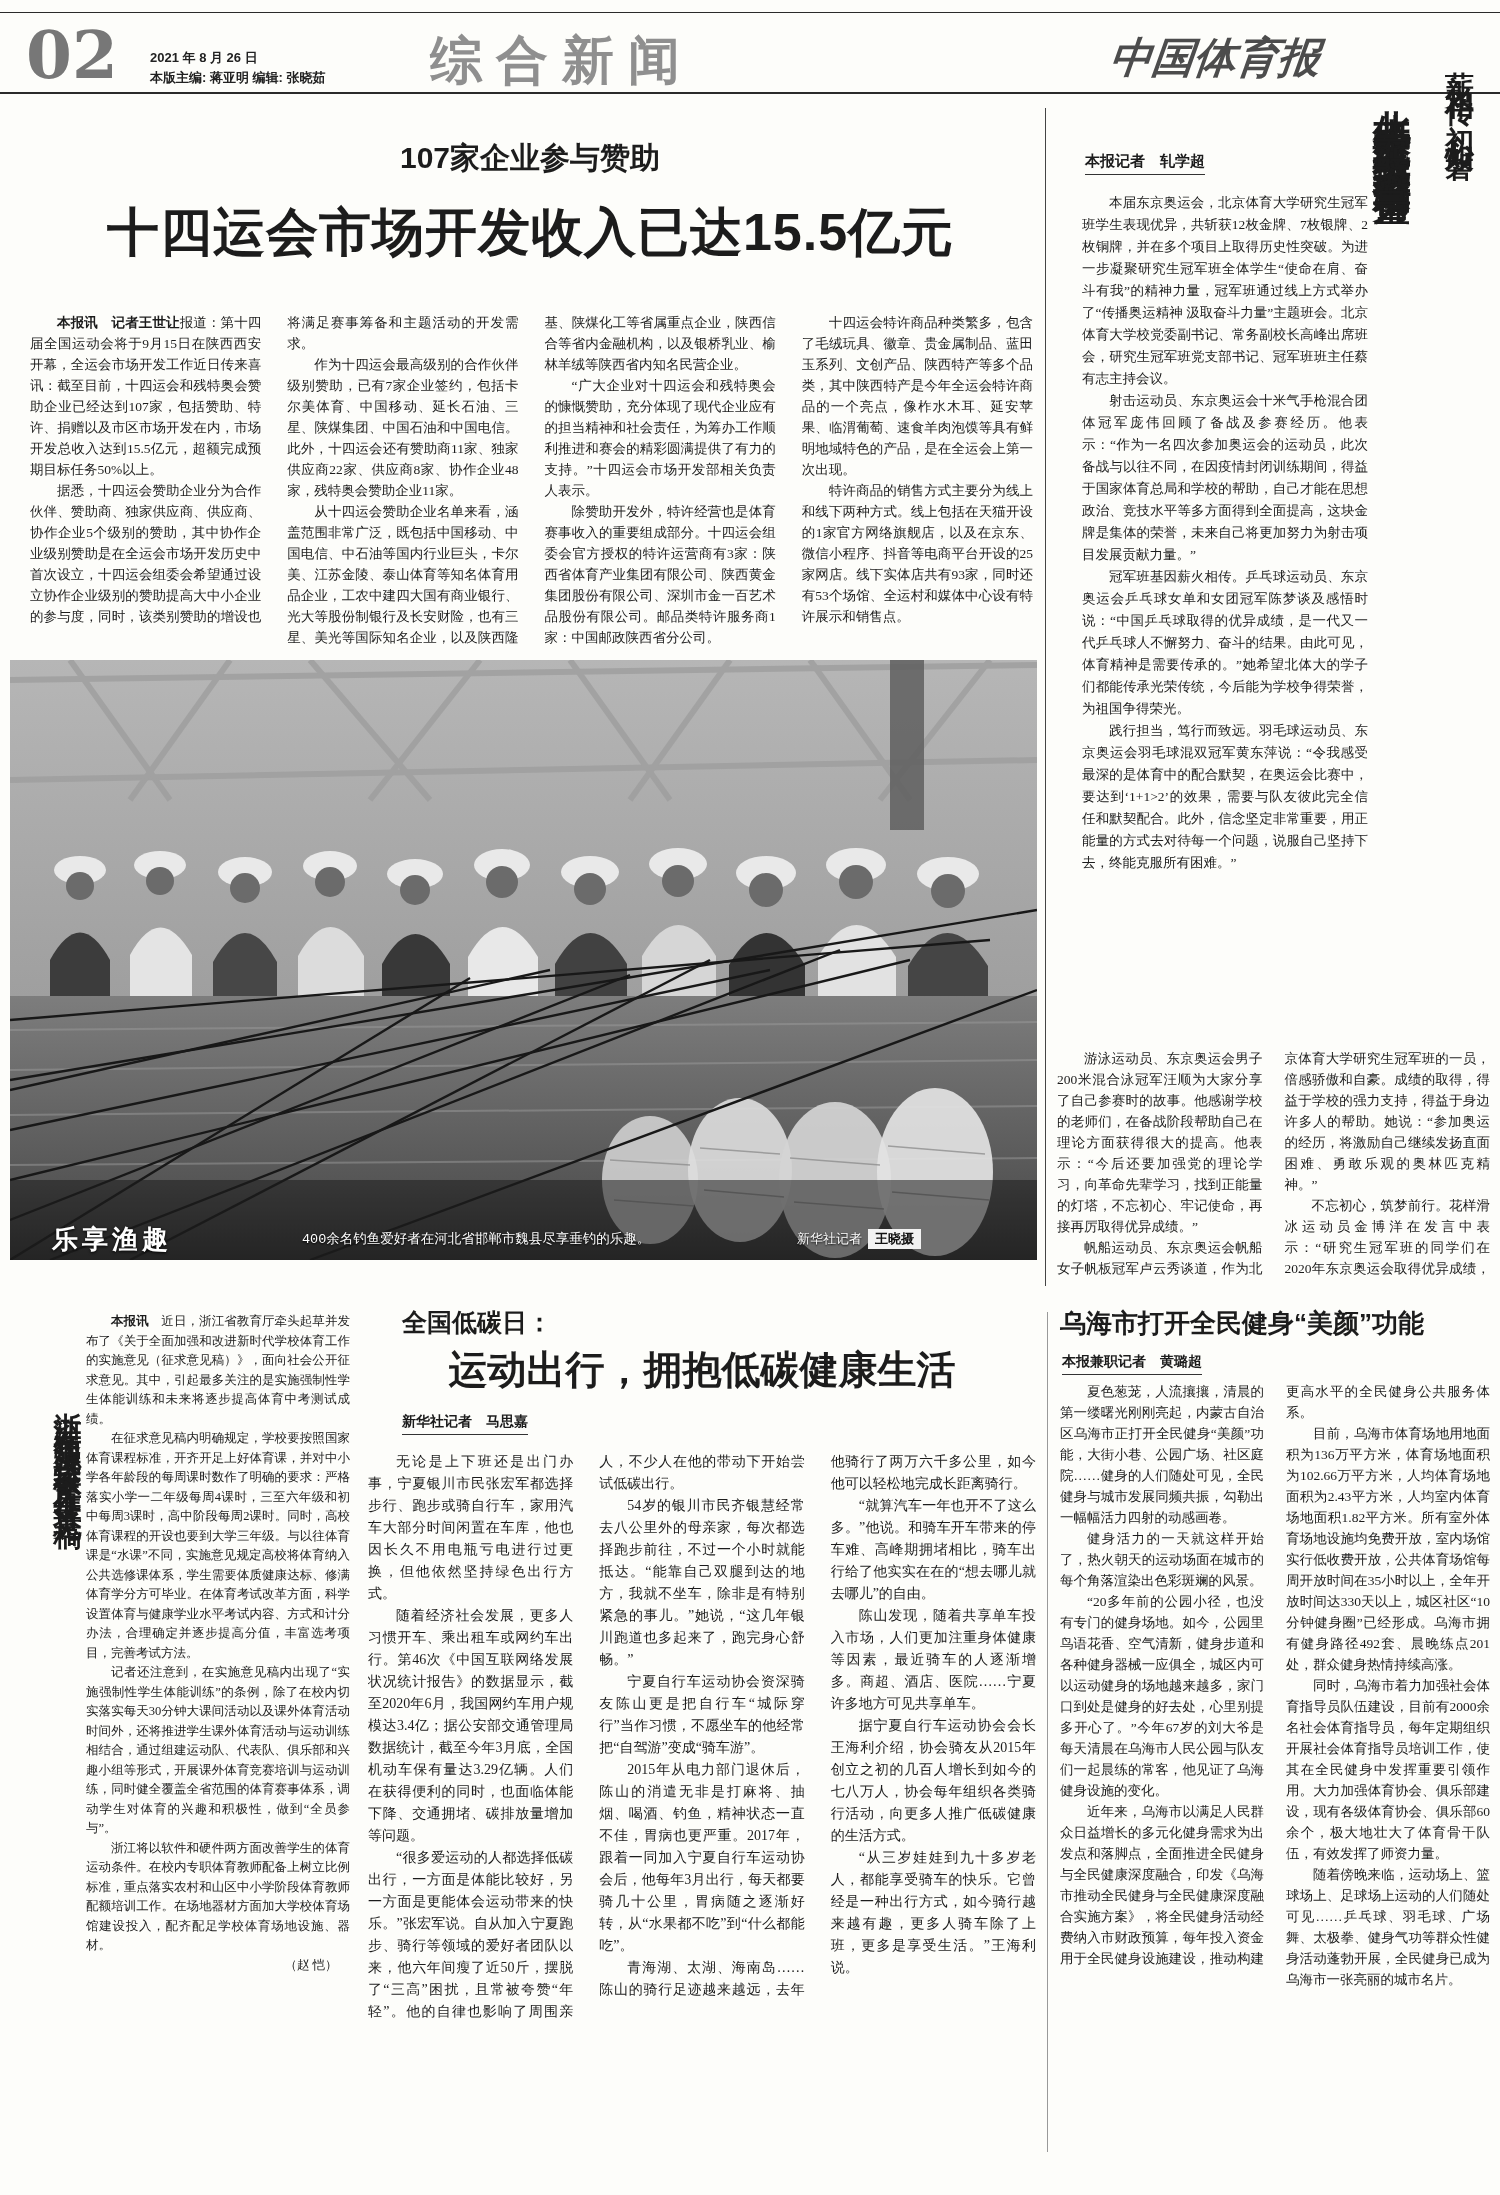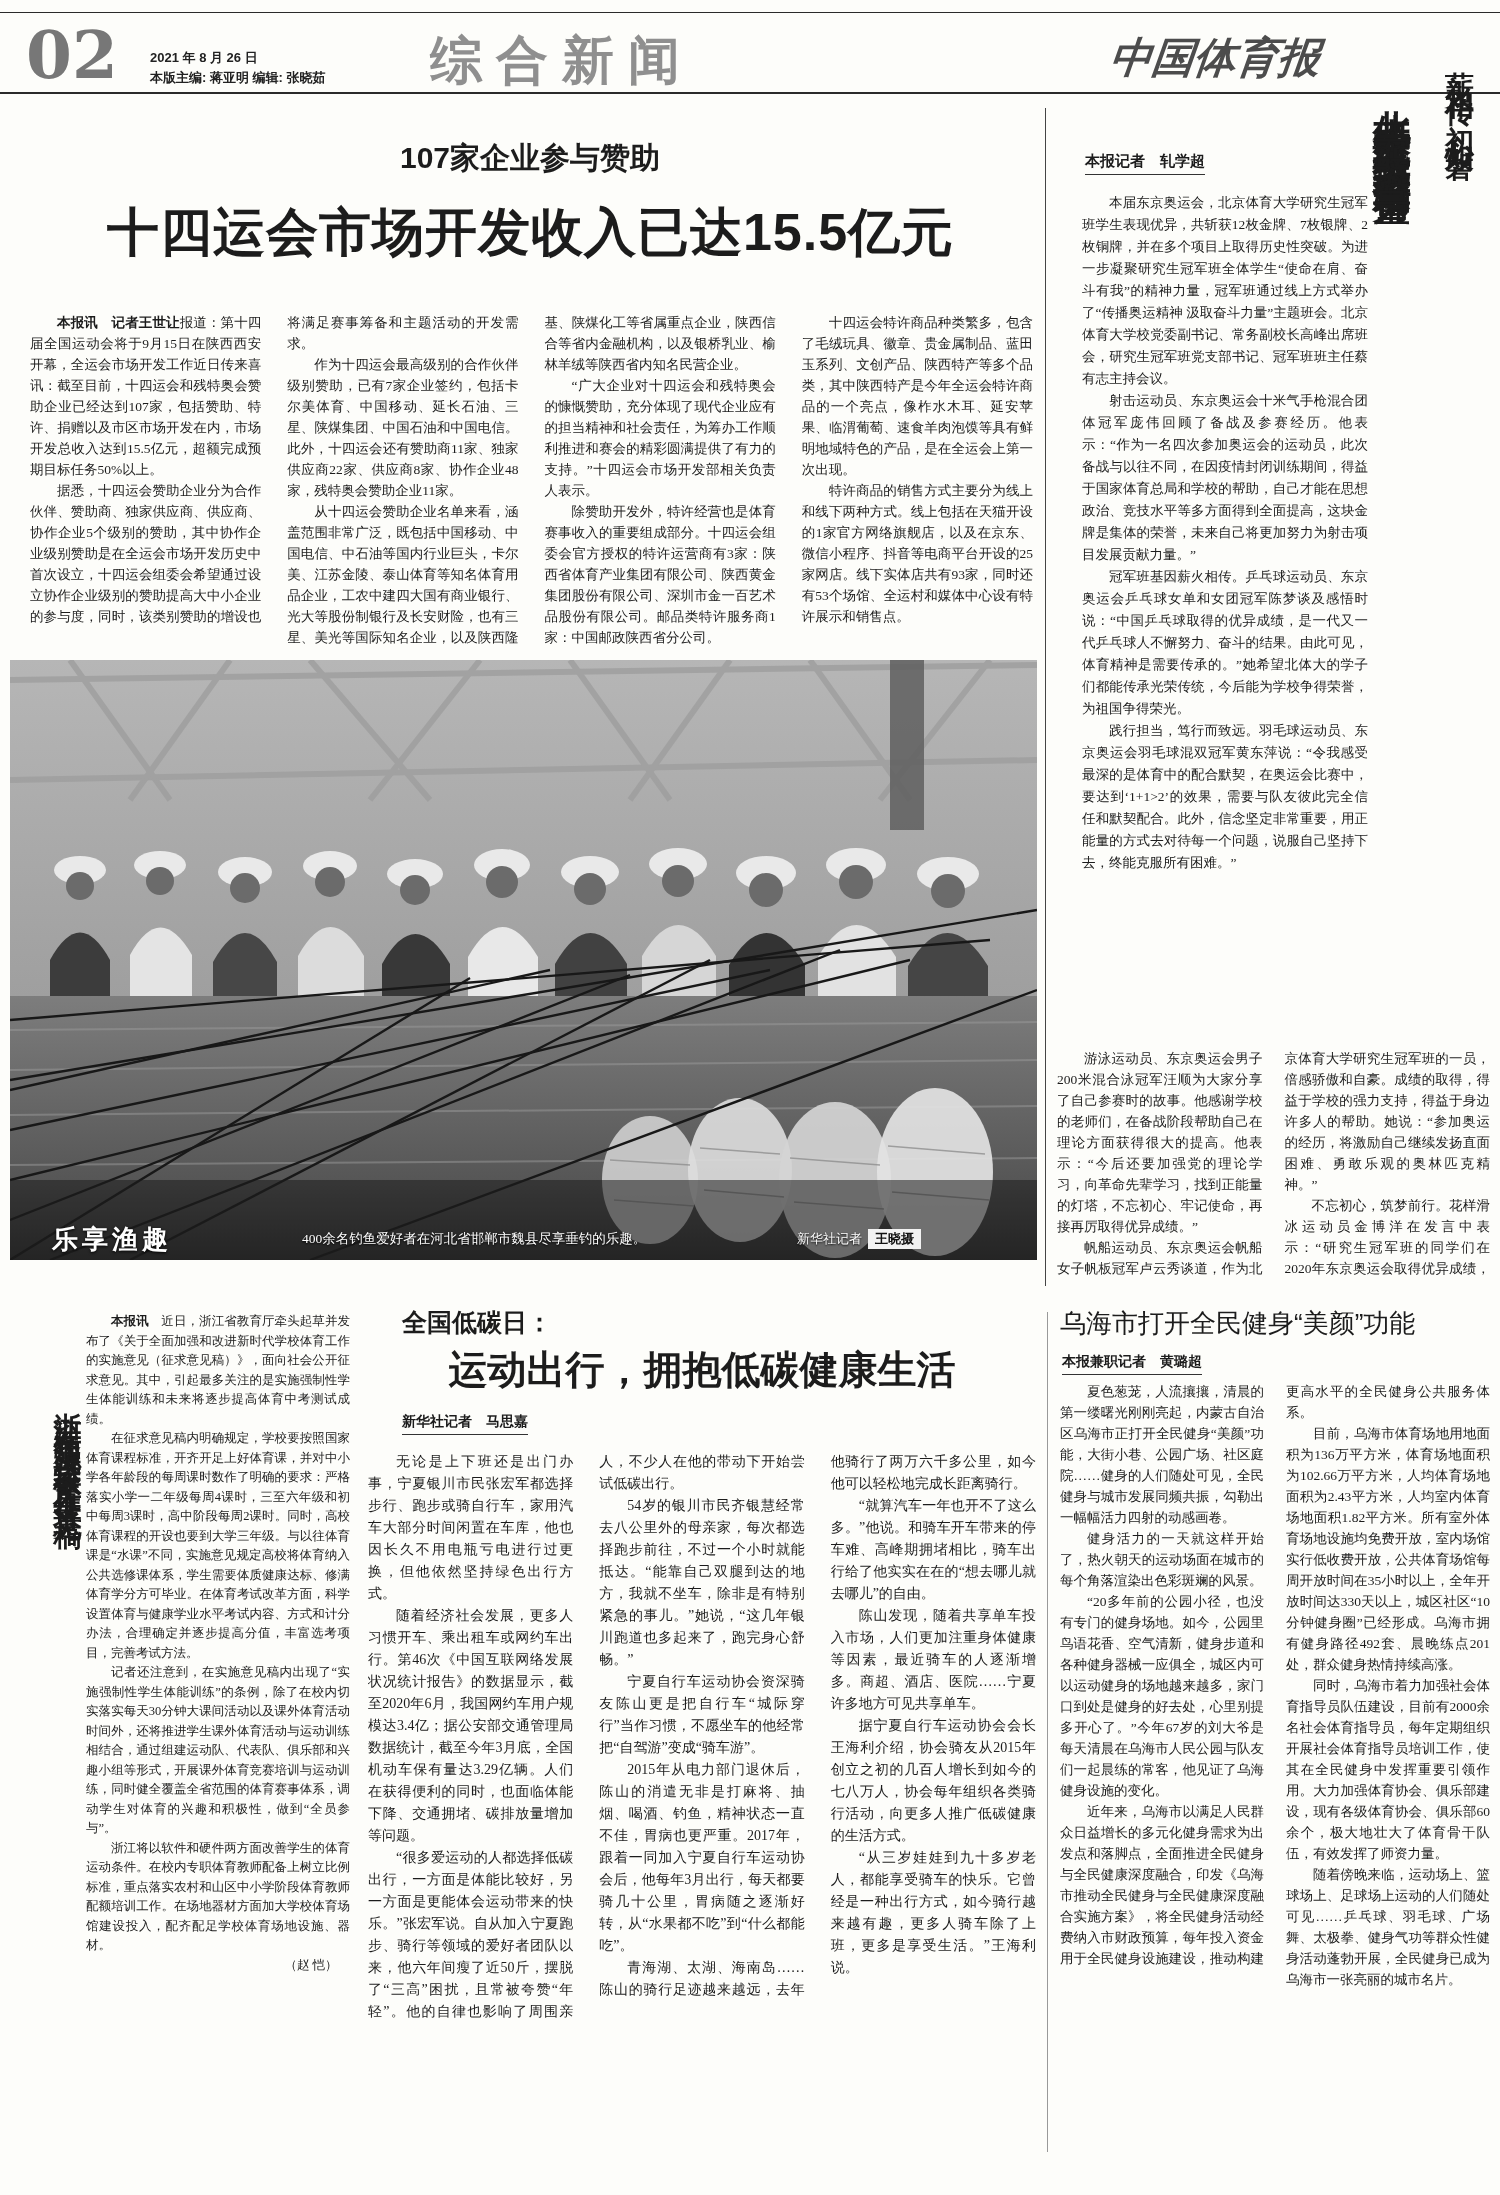--- a/index.html
+++ b/index.html
@@ -24,21 +24,21 @@
                font-size:30px;font-weight:bold;font-family:"Liberation Sans", sans-serif;}
   .headline-main{position:absolute;left:28px;top:198px;width:1005px;text-align:center;
                  font-size:52px;font-weight:bold;letter-spacing:1px;white-space:nowrap;
                  font-family:"Liberation Sans", sans-serif;}
   .main-body{position:absolute;left:30px;top:312px;width:1003px;height:344px;
              font-size:13.5px;line-height:21px;column-count:4;column-gap:26px;overflow:hidden;}
   
   .photo{position:absolute;left:10px;top:660px;width:1027px;height:600px;overflow:hidden;background:#9a9a9a;}
   .photo svg{display:block;}
   .caption-bar{position:absolute;left:10px;top:1218px;width:929px;height:42px;display:flex;
-               align-items:center;color:#fff;font-family:Liberation Serif, serif;}
+               align-items:center;color:#fff;font-family:Liberation Mono, monospace;}
   .caption-label{font-size:26px;font-weight:bold;margin-left:42px;letter-spacing:4px;text-shadow:0 1px 3px #000;}
   .caption-text{font-size:13.5px;margin-left:130px;text-shadow:0 1px 2px #000;}
   .caption-credit{margin-left:auto;margin-right:18px;font-size:13px;display:flex;align-items:center;gap:6px;
                   text-shadow:0 1px 2px #000;}
   .credit-chip{background:#f2f2f2;color:#111;font-weight:bold;padding:1px 7px;text-shadow:none;}
   
   .vdivider{position:absolute;width:1px;background:#444;}
   .r-kicker{position:absolute;left:1440px;top:48px;height:420px;writing-mode:vertical-rl;
             font-size:29px;font-weight:bold;letter-spacing:9px;font-family:"Liberation Sans", sans-serif;}
   .r-headline{position:absolute;left:1366px;top:80px;height:980px;writing-mode:vertical-rl;
@@ -55,21 +55,21 @@
   .zhj-body{flex:1;font-size:12.5px;line-height:19.5px;overflow:hidden;}
   .zhj-author{text-align:right;margin:0;padding-right:1em;}
   .low{position:absolute;left:368px;top:1306px;width:668px;height:856px;}
   .low-kicker{font-size:25px;font-weight:bold;margin-left:34px;font-family:"Liberation Sans", sans-serif;}
   .low-headline{font-size:39px;font-weight:bold;text-align:center;margin-top:4px;
                 font-family:"Liberation Sans", sans-serif;}
   .low-byline-row{margin:16px 0 0 34px;font-size:14px;}
   .low-body{margin-top:16px;height:724px;font-size:14px;line-height:22px;column-count:3;
             column-gap:26px;overflow:hidden;}
   .wuhai{position:absolute;left:1060px;top:1306px;width:430px;height:856px;}
-  .wuhai-headline{font-size:26px;font-weight:normal;font-family:"Liberation Sans", sans-serif;}
+  .wuhai-headline{font-size:26px;font-weight:bold;font-family:"Liberation Sans", sans-serif;}
   .wuhai-byline-row{margin:12px 0 0 2px;font-size:14px;}
   .wuhai-body{margin-top:6px;height:760px;font-size:13.5px;line-height:21px;column-count:2;
               column-gap:22px;overflow:hidden;}
   .bold{font-weight:bold;}
 </style>
 </head>
 <body>
 
 <div class="page">
 

